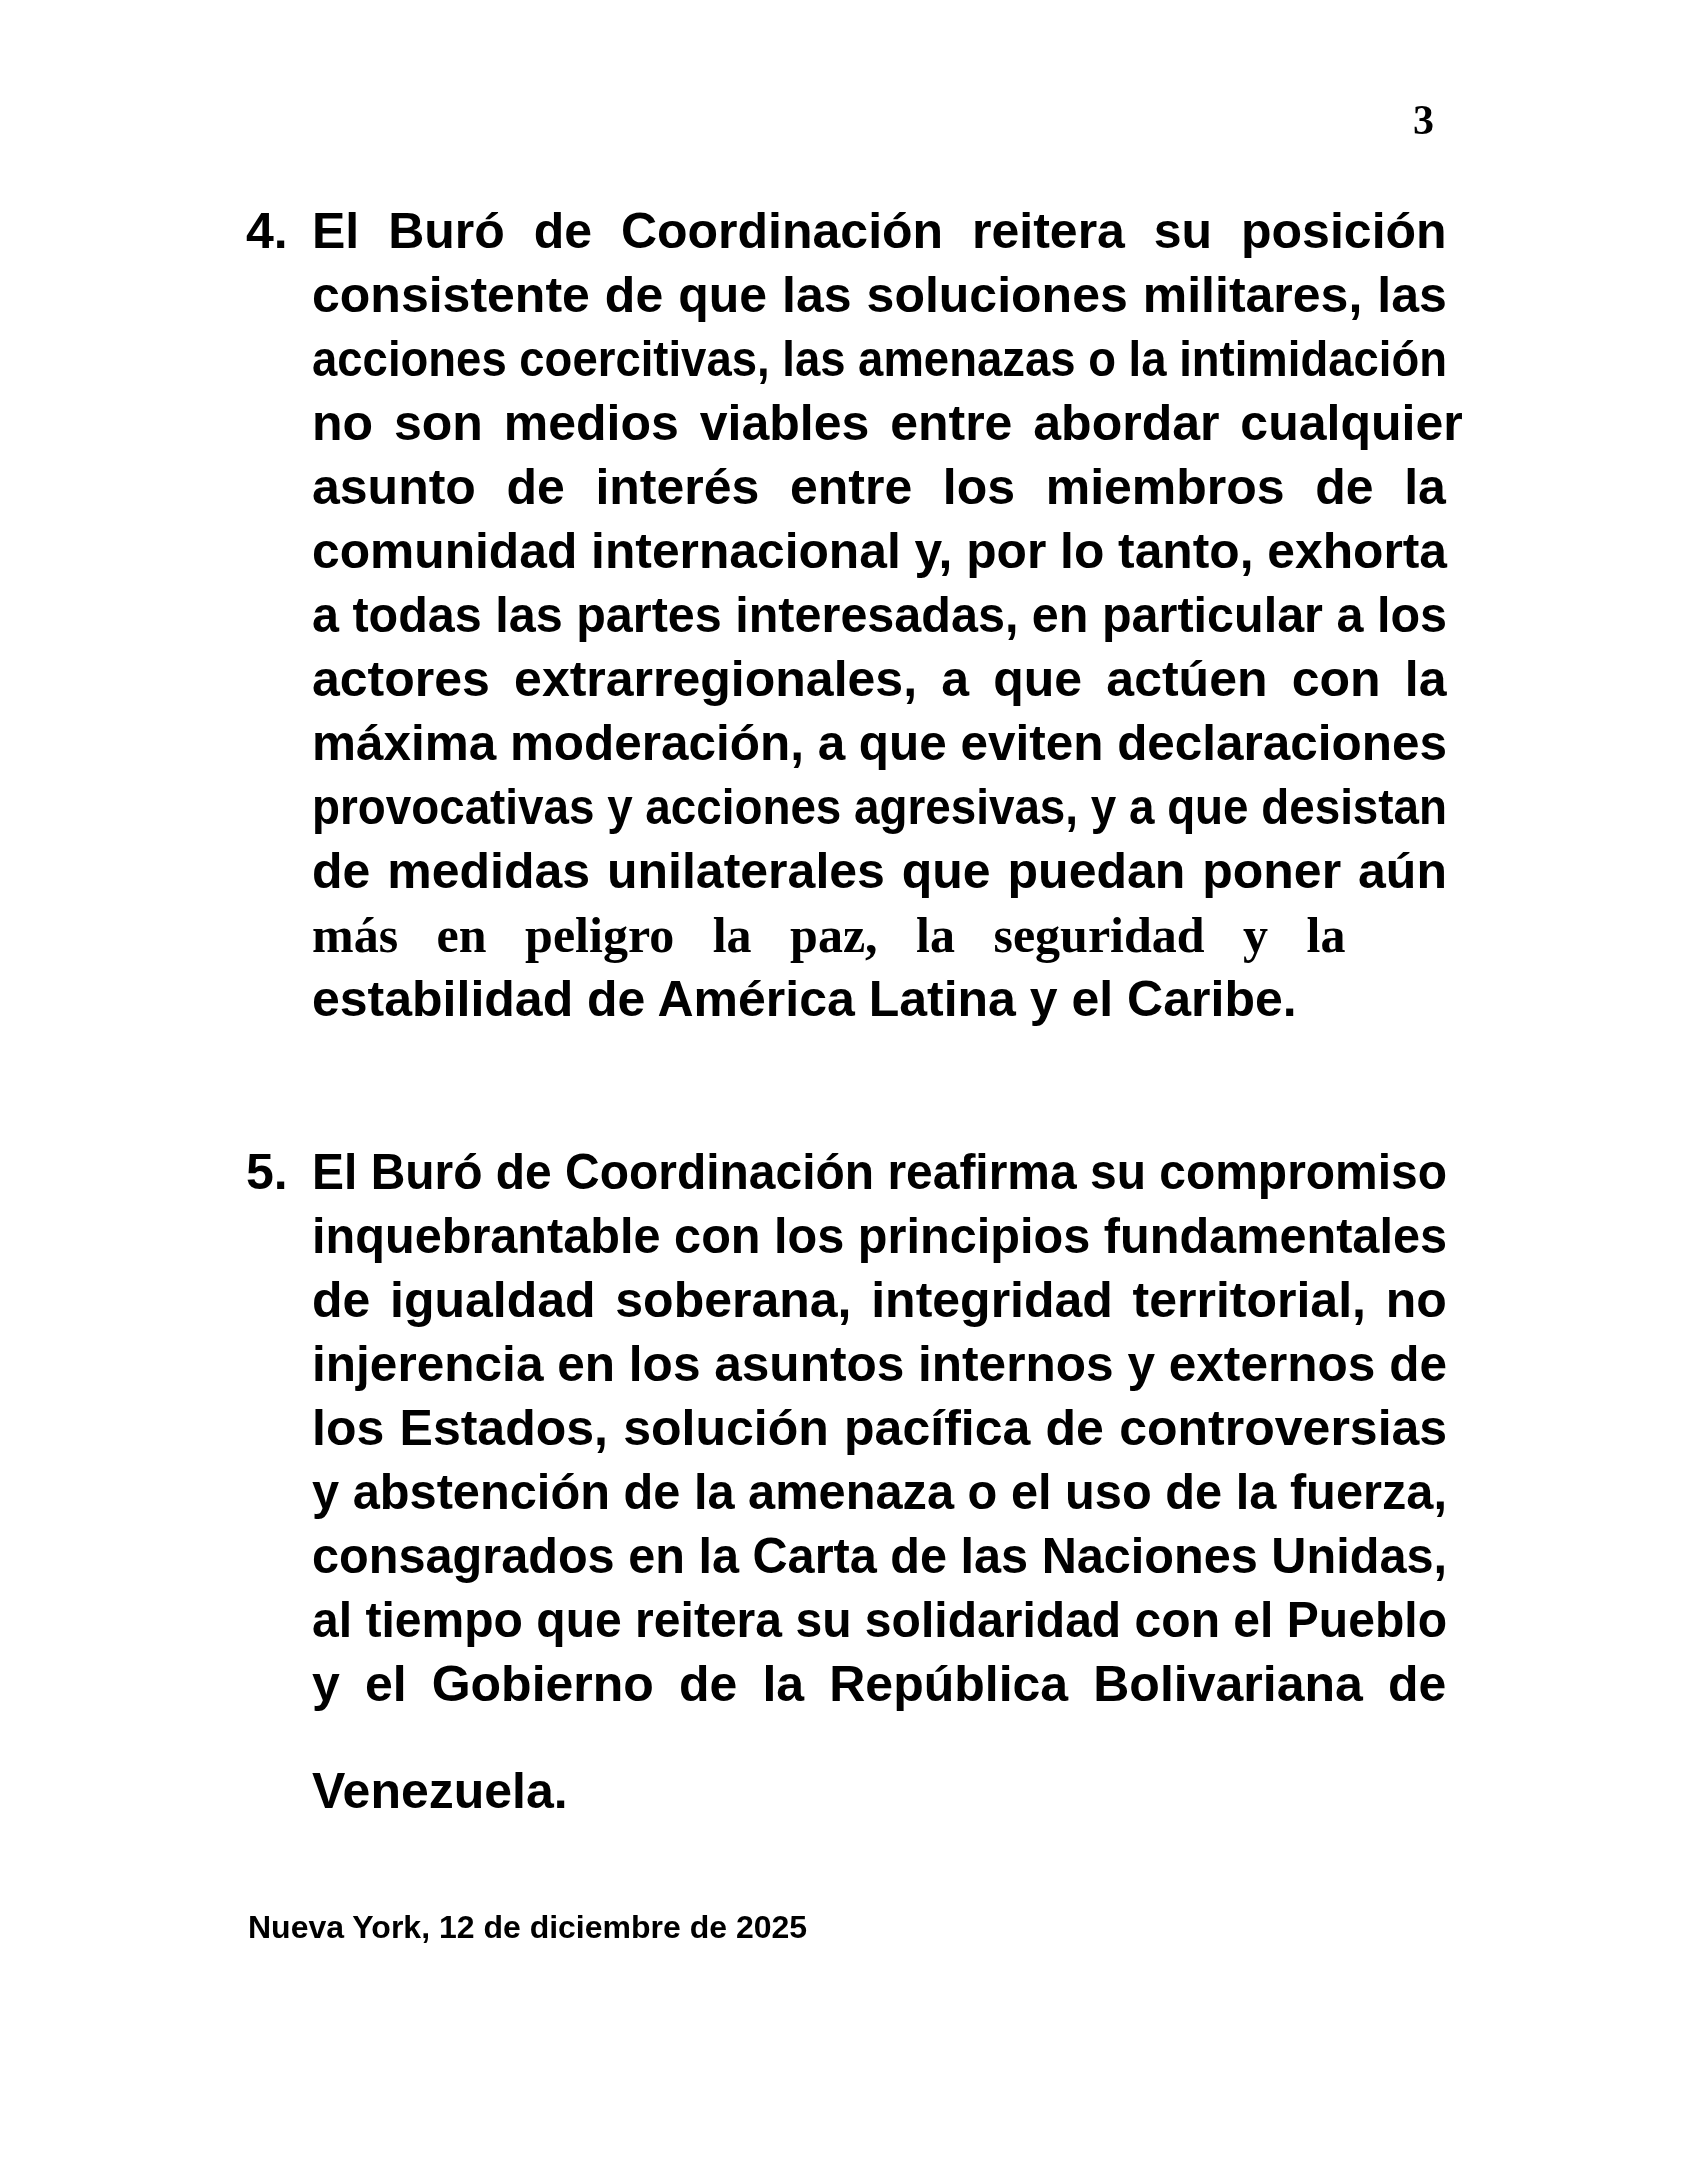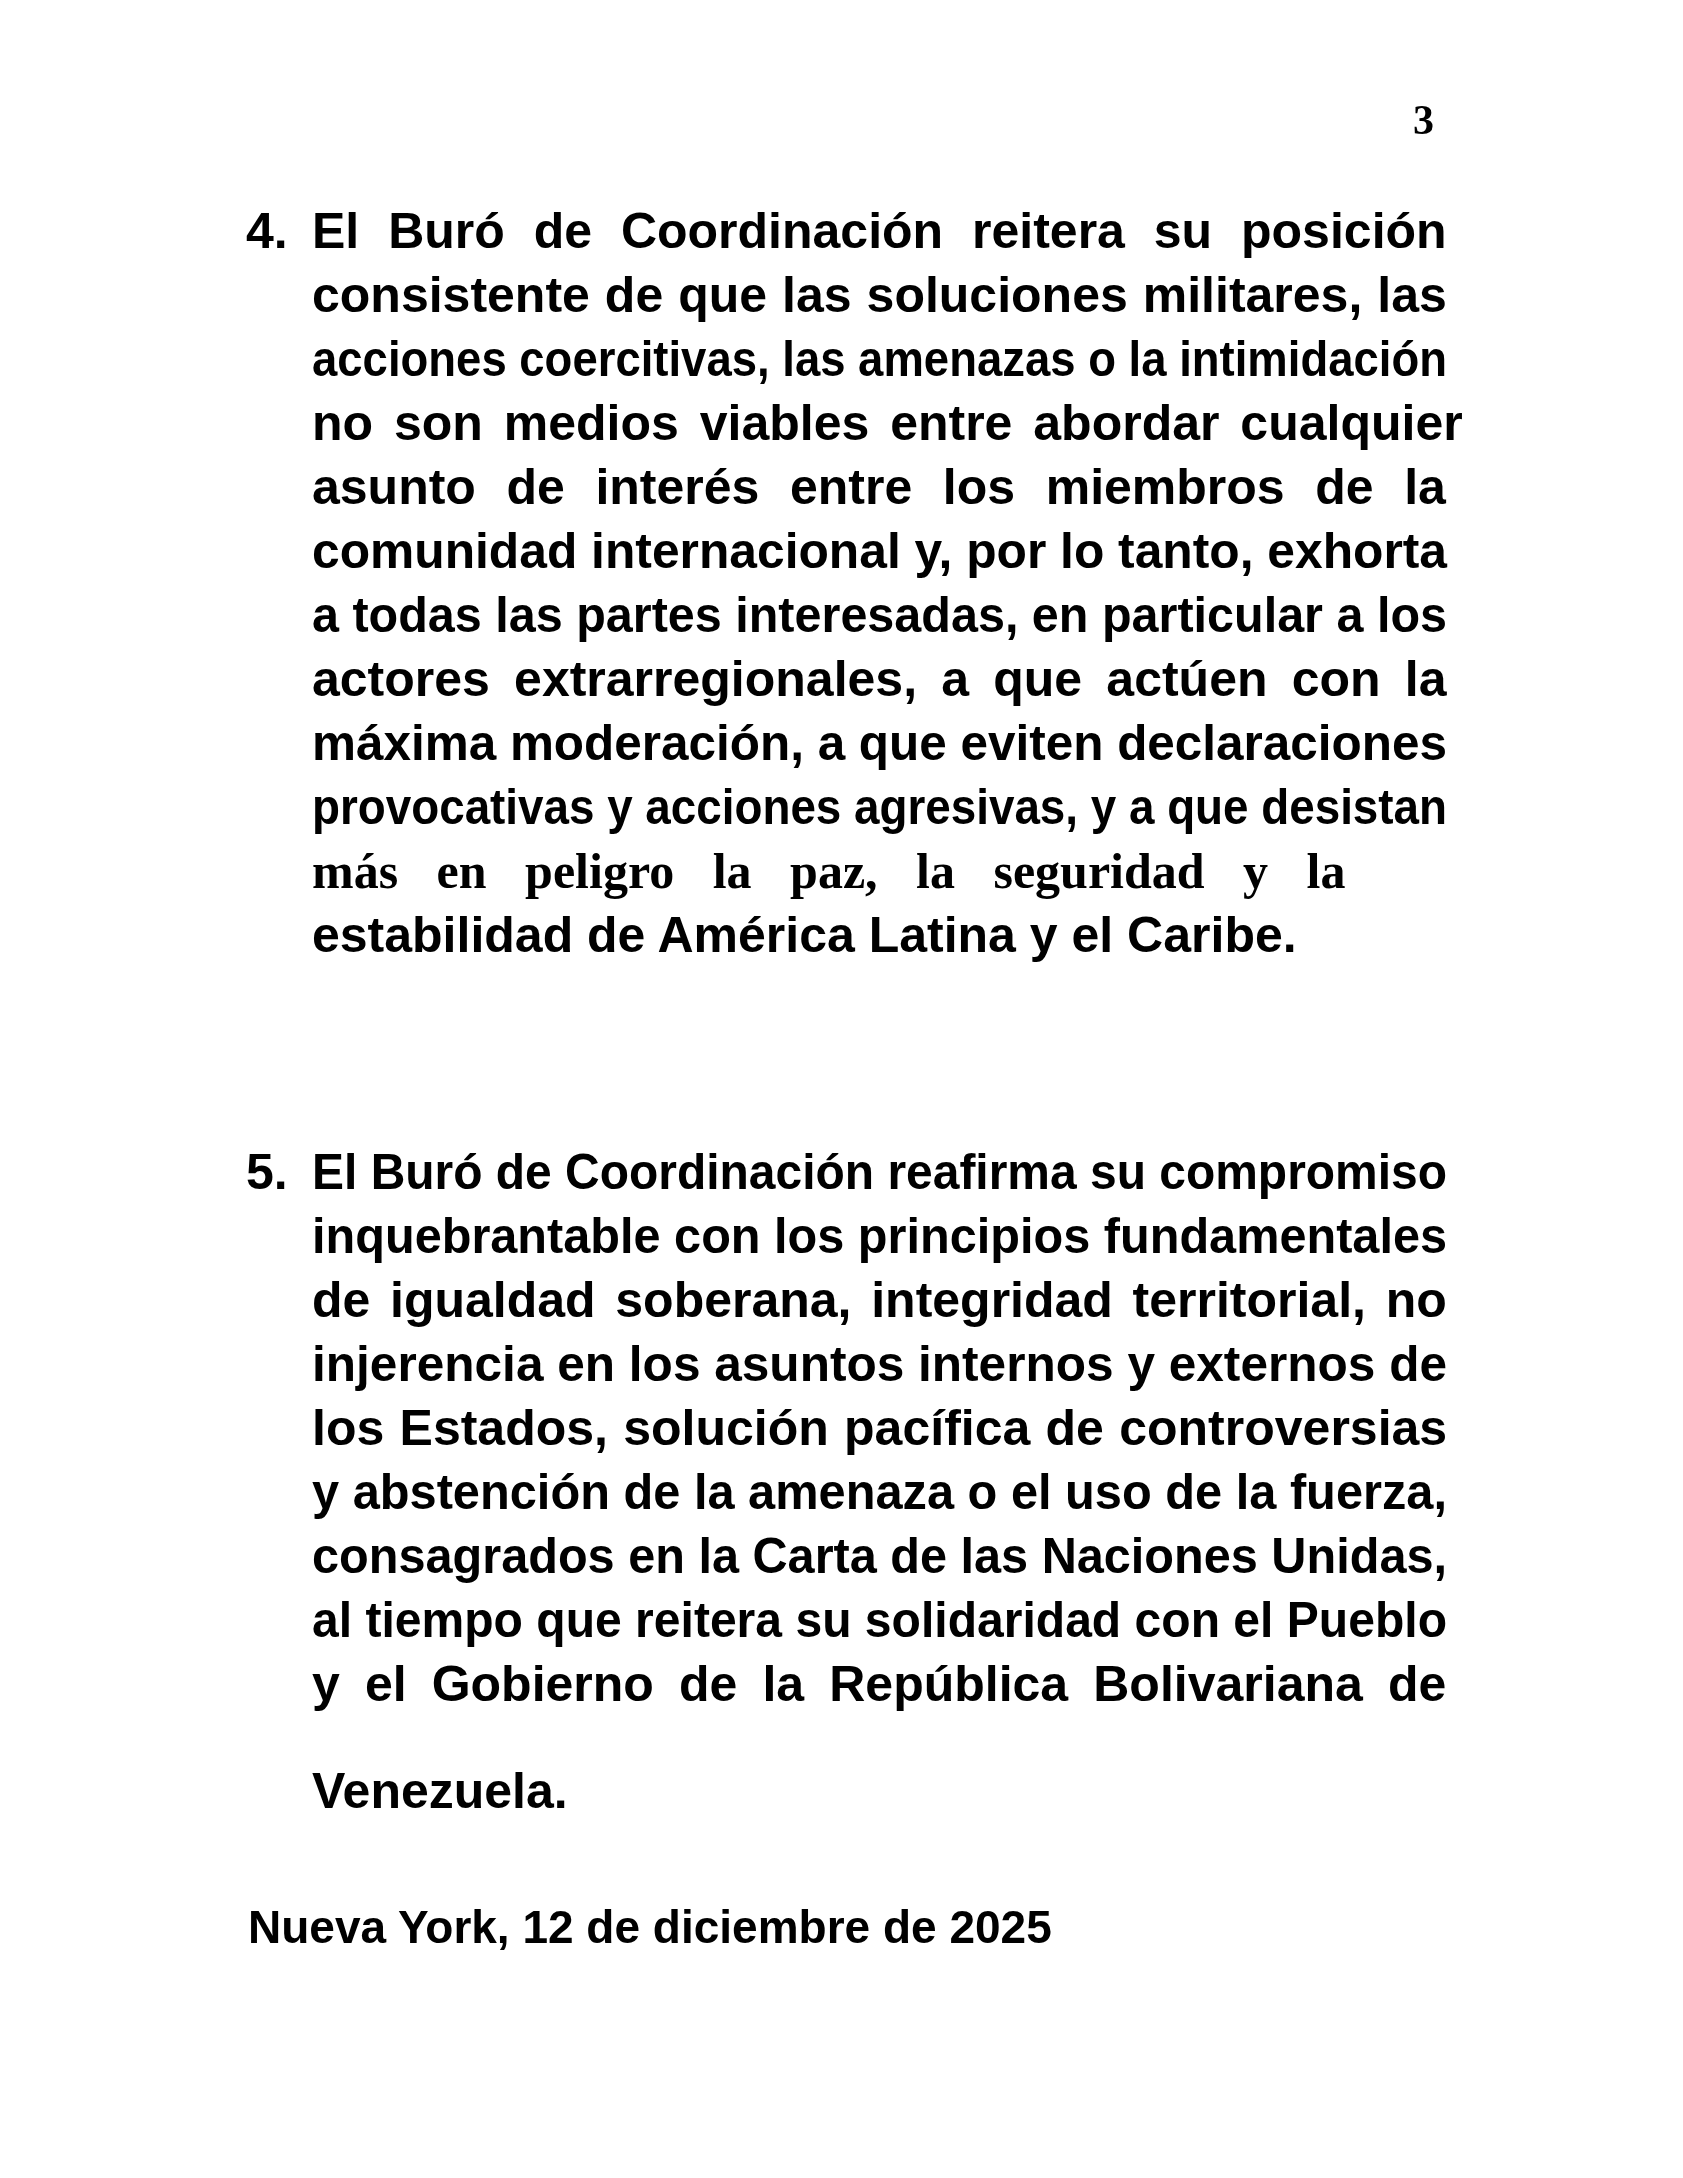--- a/index.html
+++ b/index.html
@@ -53,21 +53,21 @@
   }
   .jtext {
     display: inline-block;
     white-space: nowrap;
     transform-origin: 0 50%;
   }
   .dateline {
     position: absolute;
     left: 248px;
     top: 1895px;
-    font-size: 46px;
+    font-size: 32px;
     line-height: 64px;
     white-space: nowrap;
   }
 </style>
 </head>
 <body>
 
 <div class="page">
 
   <div class="pagenum">3</div>
@@ -77,20 +77,21 @@
     <div class="jline"><span class="jtext" style="word-spacing: 15px; transform: none;">El Buró de Coordinación reitera su posición</span></div>
     <div class="jline"><span class="jtext" style="word-spacing: 1.1px; transform: none;">consistente de que las soluciones militares, las</span></div>
     <div class="jline"><span class="jtext" style="word-spacing: 0px; transform: scaleX(0.909615);">acciones coercitivas, las amenazas o la intimidación</span></div>
     <div class="jline"><span class="jtext" style="word-spacing: 7px; transform: none;">no son medios viables entre abordar cualquier</span></div>
     <div class="jline"><span class="jtext" style="word-spacing: 16.7px; transform: none;">asunto de interés entre los miembros de la</span></div>
     <div class="jline"><span class="jtext" style="word-spacing: 0px; transform: scaleX(0.99485);">comunidad internacional y, por lo tanto, exhorta</span></div>
     <div class="jline"><span class="jtext" style="word-spacing: 0px; transform: scaleX(0.970124);">a todas las partes interesadas, en particular a los</span></div>
     <div class="jline"><span class="jtext" style="word-spacing: 10.3px; transform: none;">actores extrarregionales, a que actúen con la</span></div>
     <div class="jline"><span class="jtext" style="word-spacing: 0px; transform: scaleX(0.988918);">máxima moderación, a que eviten declaraciones</span></div>
     <div class="jline"><span class="jtext" style="word-spacing: 0px; transform: scaleX(0.915669);">provocativas y acciones agresivas, y a que desistan</span></div>
+    <div class="jline"><span class="jtext" style="word-spacing: 3px; transform: none;">de medidas unilaterales que puedan poner aún</span></div>
     <div class="jline"><span class="jtext" style="word-spacing: 26px; transform: none; font-family: Liberation Serif, serif;">más en peligro la paz, la seguridad y la</span></div>
     <div class="jline no-stretch"><span class="jtext" style="word-spacing: 0px; transform: none;">estabilidad de América Latina y el Caribe.</span></div>
   </section>
 
   <section class="para para-5">
     <span class="list-num">5.</span>
     <div class="jline"><span class="jtext" style="word-spacing: 0px; transform: scaleX(0.958982);">El Buró de Coordinación reafirma su compromiso</span></div>
     <div class="jline"><span class="jtext" style="word-spacing: 0px; transform: scaleX(0.972696);">inquebrantable con los principios fundamentales</span></div>
     <div class="jline"><span class="jtext" style="word-spacing: 5.8px; transform: none;">de igualdad soberana, integridad territorial, no</span></div>
     <div class="jline"><span class="jtext" style="word-spacing: 0px; transform: scaleX(0.991429);">injerencia en los asuntos internos y externos de</span></div>

